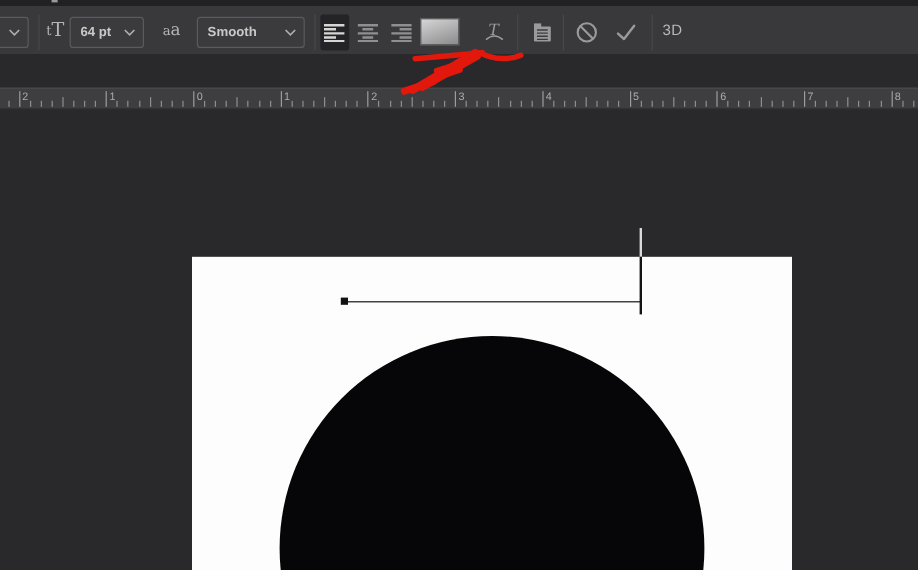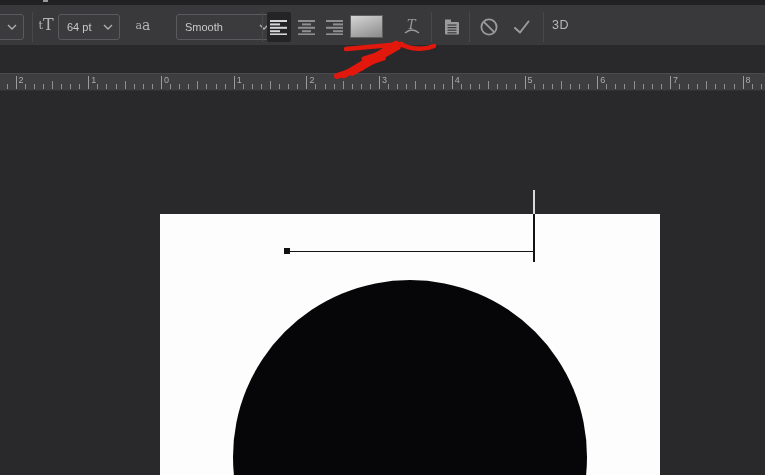--- a/index.html
+++ b/index.html
@@ -13,21 +13,21 @@
   .top-strip { position:absolute; left:0; top:0; width:765px; height:5px; background:#212124; }
   .top-strip .dash { position:absolute; left:43px; top:0; width:5px; height:2px; background:#9a9a9a; }
 
   
   .options-bar { position:absolute; left:0; top:5px; width:765px; height:40px; background:#39393c; }
   .sep { position:absolute; top:7px; width:1px; height:30px; background:#48484b; }
 
   .combo {
     position:absolute; top:9px; height:26px;
     border:1px solid #5a5a5e; border-radius:3px; background:#3b3b3e;
-    display:flex; align-items:center; color:#c9c9c9; font-size:11px;
+    display:flex; align-items:center; color:#c9c9c9; font-size:11px;font-weight:bold;
   }
   .combo .val { padding-left:8px; flex:1; white-space:nowrap; }
   .chev { width:10px; height:6px; margin-right:6px; flex:none; }
   .chev polyline { fill:none; stroke:#aeaeae; stroke-width:1.4; }
 
   .glyph-icon { position:absolute; top:0; height:40px; display:flex; align-items:center; justify-content:center; color:#b4b4b4; }
   .glyph-icon .sm { font-family:"DejaVu Serif", serif; font-size:11px; line-height:1; }
   .glyph-icon .lg { font-family:"DejaVu Serif", serif; font-size:16px; line-height:1; }
 
   .align-btn { position:absolute; top:7px; width:24px; height:30px; border-radius:2px;
@@ -92,21 +92,21 @@
     <svg class="chev" viewBox="0 0 10 6">
         <polyline points="1,1 5,5 9,1"></polyline>
       </svg>
   </div>
 
   <div class="glyph-icon" style="left:131px; width:24px;">
     <span class="sm">a</span>
       <span class="lg" style="font-size:14px;">a</span>
   </div>
 
-  <div class="combo" style="left:176px; width:100px;">
+  <div class="combo" style="left:164px; width:90px;">
     <span class="val">Smooth</span>
     <svg class="chev" viewBox="0 0 10 6">
         <polyline points="1,1 5,5 9,1"></polyline>
       </svg>
   </div>
 
   <div class="sep" style="left:262px;"></div>
 
   <div class="align-btn active" style="left:267px;">
     <svg width="18" height="16" viewBox="0 0 18 16">

